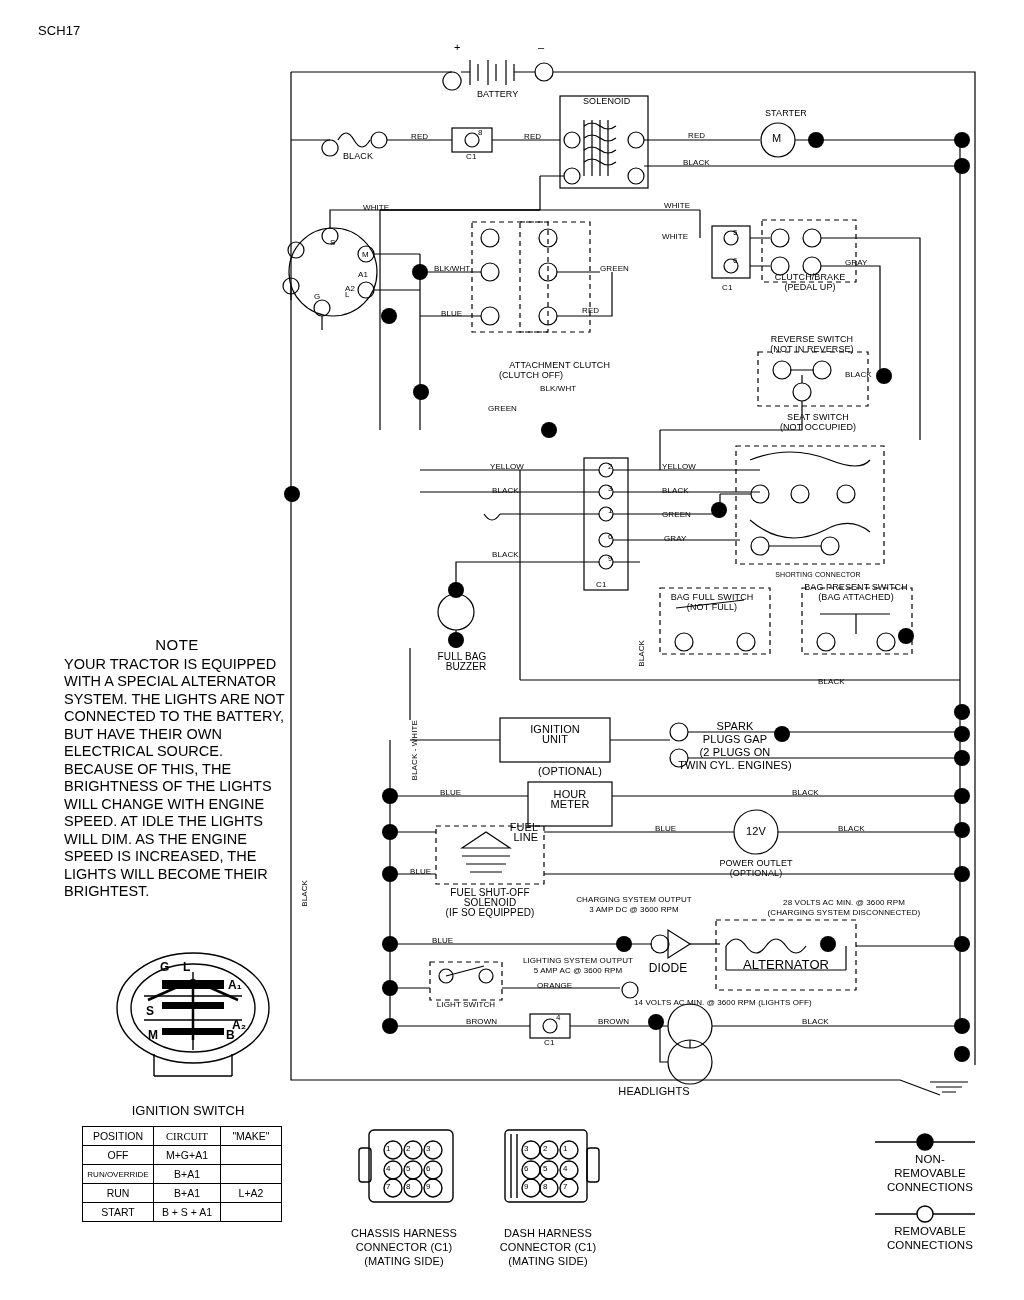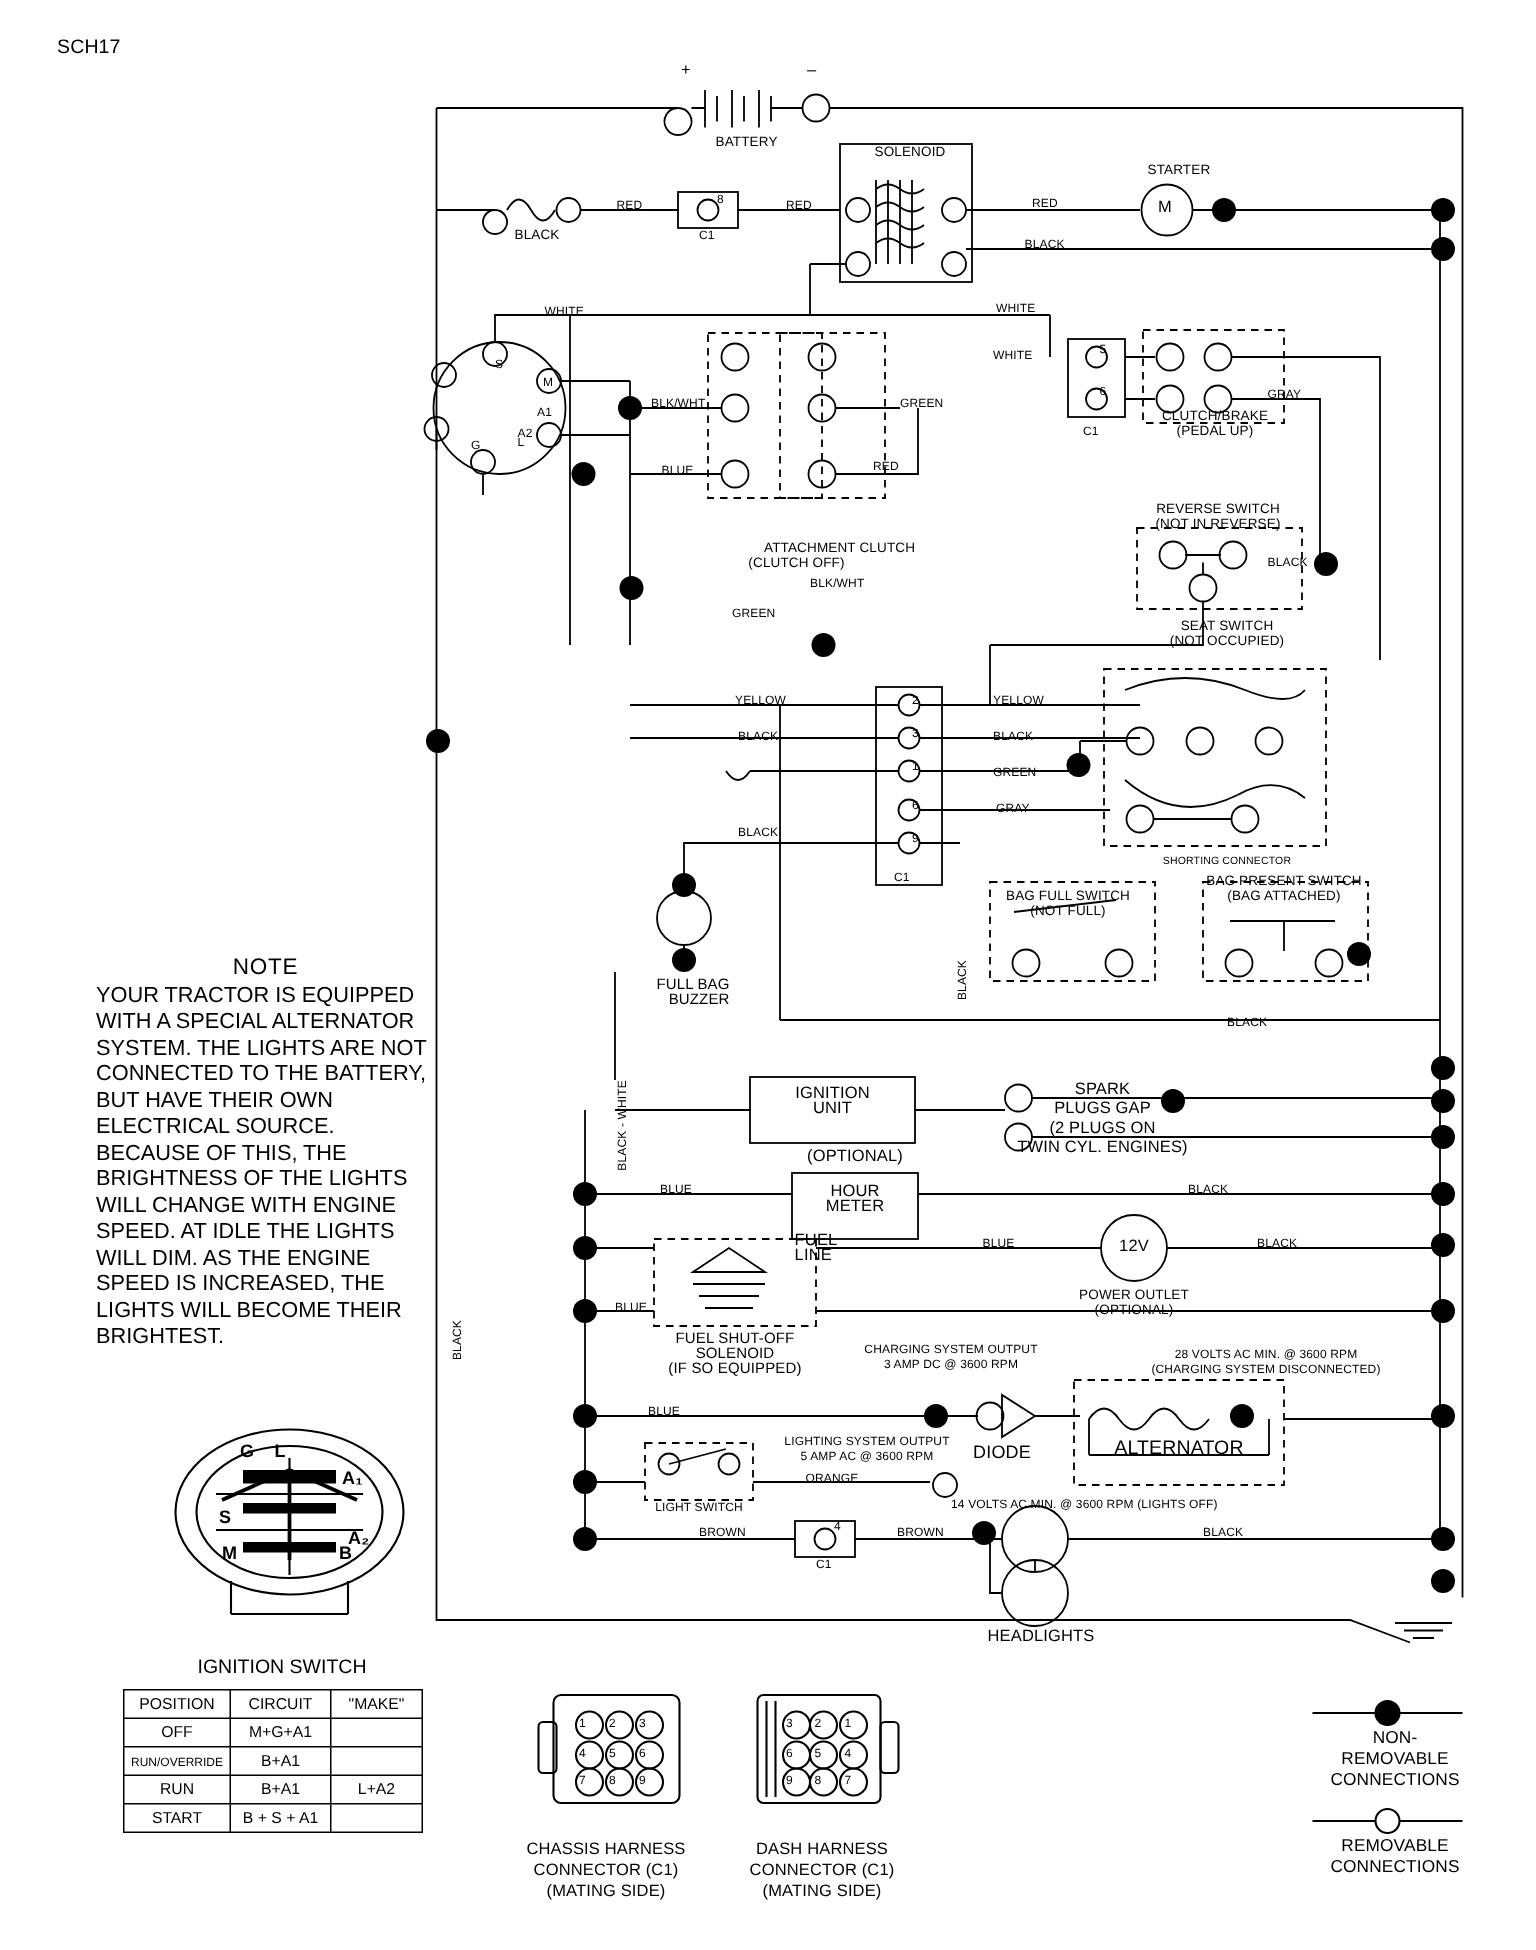--- a/index.html
+++ b/index.html
@@ -18,21 +18,21 @@
   .lbl.mid{font-size:11px;}
   .lbl.sm{font-size:8px;}
   .lbl.xs{font-size:7px;}
   .vert{transform-origin:left top;}
   svg{position:absolute;left:0;top:0;}
   .note-block{position:absolute;left:64px;top:636px;width:226px;font-size:14.5px;line-height:17.5px;}
   .note-title{text-align:center;font-size:15px;margin-bottom:2px;letter-spacing:0.5px;}
   table.pos{position:absolute;left:82px;top:1126px;border-collapse:collapse;font-size:10.5px;}
   table.pos td,table.pos th{border:1px solid #000;padding:2px 4px;text-align:center;font-weight:normal;height:14px;}
   table.pos td.c1{width:62px;}
-  table.pos td.c2{width:58px;}
+  table.pos td.c2{width:58px;font-family:Liberation Serif, serif;}
   table.pos td.c3{width:52px;}
   .ig-title{position:absolute;left:82px;top:1103px;width:212px;text-align:center;font-size:13px;}
   .wrap-txt{position:absolute;font-size:13px;line-height:15.5px;}
 </style>
 </head>
 <body>
 
 <div class="sheet">
 
   <svg width="1024" height="1300" viewBox="0 0 1024 1300">
@@ -316,34 +316,34 @@
 UNIT</div>
   <div class="lbl c" style="left:735px;top:720px;text-align:center;white-space:pre-line;font-size:11px;line-height:13px;">SPARK
 PLUGS GAP
 (2 PLUGS ON
 TWIN CYL. ENGINES)</div>
 
   <div class="lbl c" style="left:570px;top:766px;text-align:center;font-size:11px;">(OPTIONAL)</div>
   <div class="lbl c" style="left:570px;top:789px;text-align:center;white-space:pre-line;font-size:11px;">HOUR
 METER</div>
 
-  <div class="lbl c" style="left:544px;top:822px;text-align:left;white-space:pre-line;font-size:11px;">FUEL
+  <div class="lbl c" style="left:524px;top:822px;text-align:right;white-space:pre-line;font-size:11px;">FUEL
 LINE</div>
   <div class="lbl c" style="left:490px;top:888px;text-align:center;white-space:pre-line;font-size:10px;">FUEL SHUT-OFF
 SOLENOID
 (IF SO EQUIPPED)</div>
 
   <div class="lbl c" style="left:756px;top:826px;text-align:center;font-size:11px;">12V</div>
   <div class="lbl c" style="left:756px;top:858px;text-align:center;white-space:pre-line;font-size:9px;">POWER OUTLET
 (OPTIONAL)</div>
 
   <div class="lbl c" style="left:668px;top:963px;text-align:center;font-size:12px;">DIODE</div>
   <div class="lbl c" style="left:786px;top:960px;text-align:center;font-size:13px;">ALTERNATOR</div>
   <div class="lbl c" style="left:466px;top:1000px;text-align:center;font-size:8px;">LIGHT SWITCH</div>
-  <div class="lbl c" style="left:694px;top:1086px;text-align:center;font-size:11px;">HEADLIGHTS</div>
+  <div class="lbl c" style="left:654px;top:1086px;text-align:center;font-size:11px;">HEADLIGHTS</div>
 
   <div class="lbl c" style="left:634px;top:895px;text-align:center;white-space:pre-line;font-size:8px;">CHARGING SYSTEM OUTPUT
 3 AMP DC @ 3600 RPM</div>
   <div class="lbl c" style="left:844px;top:898px;text-align:center;white-space:pre-line;font-size:8px;">28 VOLTS AC MIN. @ 3600 RPM
 (CHARGING SYSTEM DISCONNECTED)</div>
   <div class="lbl c" style="left:578px;top:956px;text-align:center;white-space:pre-line;font-size:8px;">LIGHTING SYSTEM OUTPUT
 5 AMP AC @ 3600 RPM</div>
   <div class="lbl" style="left:634px;top:998px;font-size:8px;">14 VOLTS AC MIN. @ 3600 RPM (LIGHTS OFF)</div>
 
   <div class="lbl sm" style="left:733px;top:228px;">5</div>

